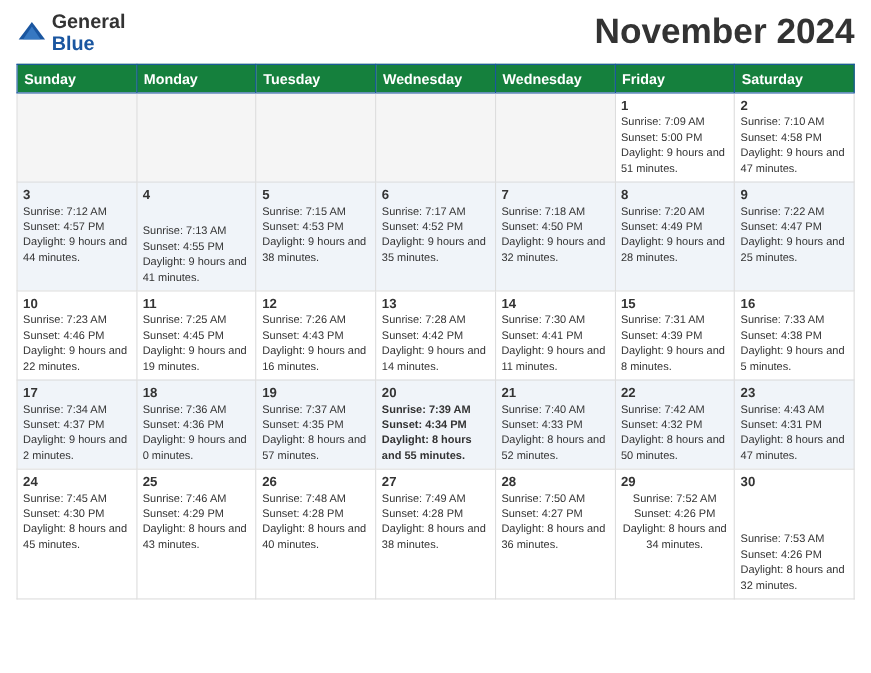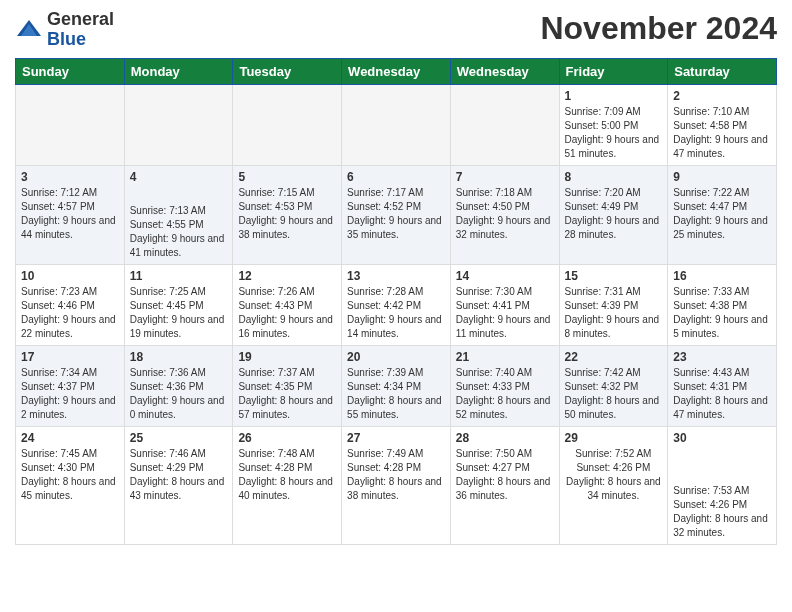--- a/index.html
+++ b/index.html
@@ -255,21 +255,21 @@
 Daylight: 9 hours and 0 minutes.</div>
           </td>
           <td>
             <span class="day-num">19</span>
             <div class="day-info" style="white-space: pre-line;">Sunrise: 7:37 AM
 Sunset: 4:35 PM
 Daylight: 8 hours and 57 minutes.</div>
           </td>
           <td>
             <span class="day-num">20</span>
-            <div class="day-info" style="white-space: pre-line;">Sunrise: 7:39 AM
+            <div class="day-info" style="white-space: pre-line; font-weight: bold;">Sunrise: 7:39 AM
 Sunset: 4:34 PM
 Daylight: 8 hours and 55 minutes.</div>
           </td>
           <td>
             <span class="day-num">21</span>
             <div class="day-info" style="white-space: pre-line;">Sunrise: 7:40 AM
 Sunset: 4:33 PM
 Daylight: 8 hours and 52 minutes.</div>
           </td>
           <td>

